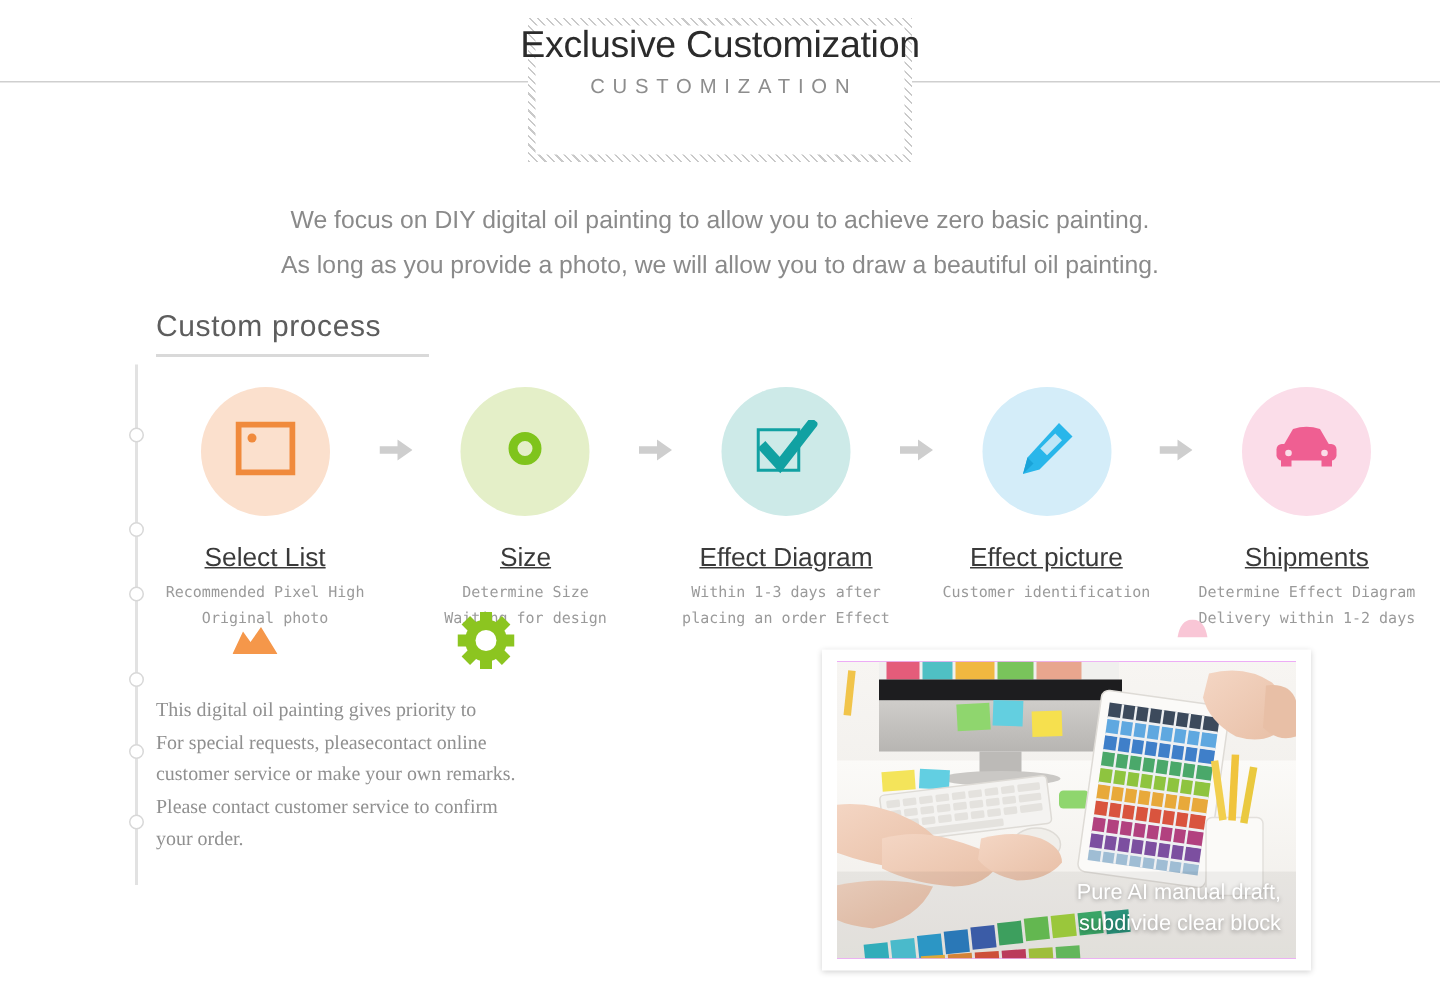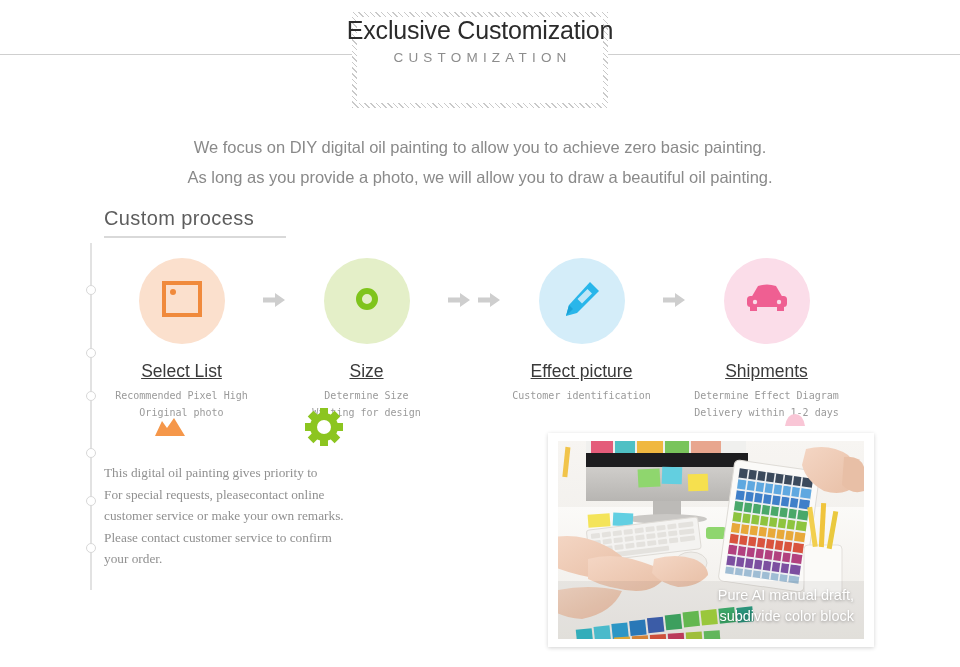--- a/index.html
+++ b/index.html
@@ -276,20 +276,33 @@
     <div class="step-cap">Determine Size</div>
     <div class="step-cap" style="margin-top:0">Waiting for design</div>
   </div>
 
   <div class="arrow">
     <svg width="22" height="16" viewBox="0 0 22 16">
       <path d="M0 5.5 H12 V1 L22 8 L12 15 V10.5 H0 Z" fill="#cecece"></path>
     </svg>
   </div>
 
+  <div class="step">
+    <div class="circle" style="background:#cdeae8">
+      <span>
+        <svg width="42" height="38" viewBox="0 0 42 38">
+          <rect x="2.5" y="6.5" width="27" height="27" fill="none" stroke="#11a1a2" stroke-width="2"></rect>
+          <path d="M7 19 L17 30 L38 3" fill="none" stroke="#11a1a2" stroke-width="7" stroke-linecap="square" stroke-linejoin="miter"></path>
+        </svg>
+      </span>
+    </div>
+    <div class="step-title">Effect Diagram</div>
+    <div class="step-cap">Within 1-3 days after</div>
+    <div class="step-cap" style="margin-top:0">placing an order Effect</div>
+  </div>
 
   <div class="arrow">
     <svg width="22" height="16" viewBox="0 0 22 16">
       <path d="M0 5.5 H12 V1 L22 8 L12 15 V10.5 H0 Z" fill="#cecece"></path>
     </svg>
   </div>
 
   <div class="step">
     <div class="circle" style="background:#d4edf9">
       <span>
@@ -518,16 +531,16 @@
         <rect x="92" y="190" width="16" height="12" fill="#d9543e"></rect>
         <rect x="110" y="190" width="16" height="12" fill="#c63f60"></rect>
         <rect x="128" y="190" width="16" height="12" fill="#a8c93f"></rect>
         <rect x="146" y="190" width="16" height="12" fill="#68c060"></rect>
       </g>
 
       <rect x="0" y="140" width="306" height="58" fill="rgba(0,0,0,0.05)"></rect>
     </svg>
     <div class="photo-caption">
       <div>Pure AI manual draft,</div>
-      <div>subdivide color block</div>
+      <div>subdivide clear block</div>
     </div>
   </div>
 </div>
 
 </body></html>

